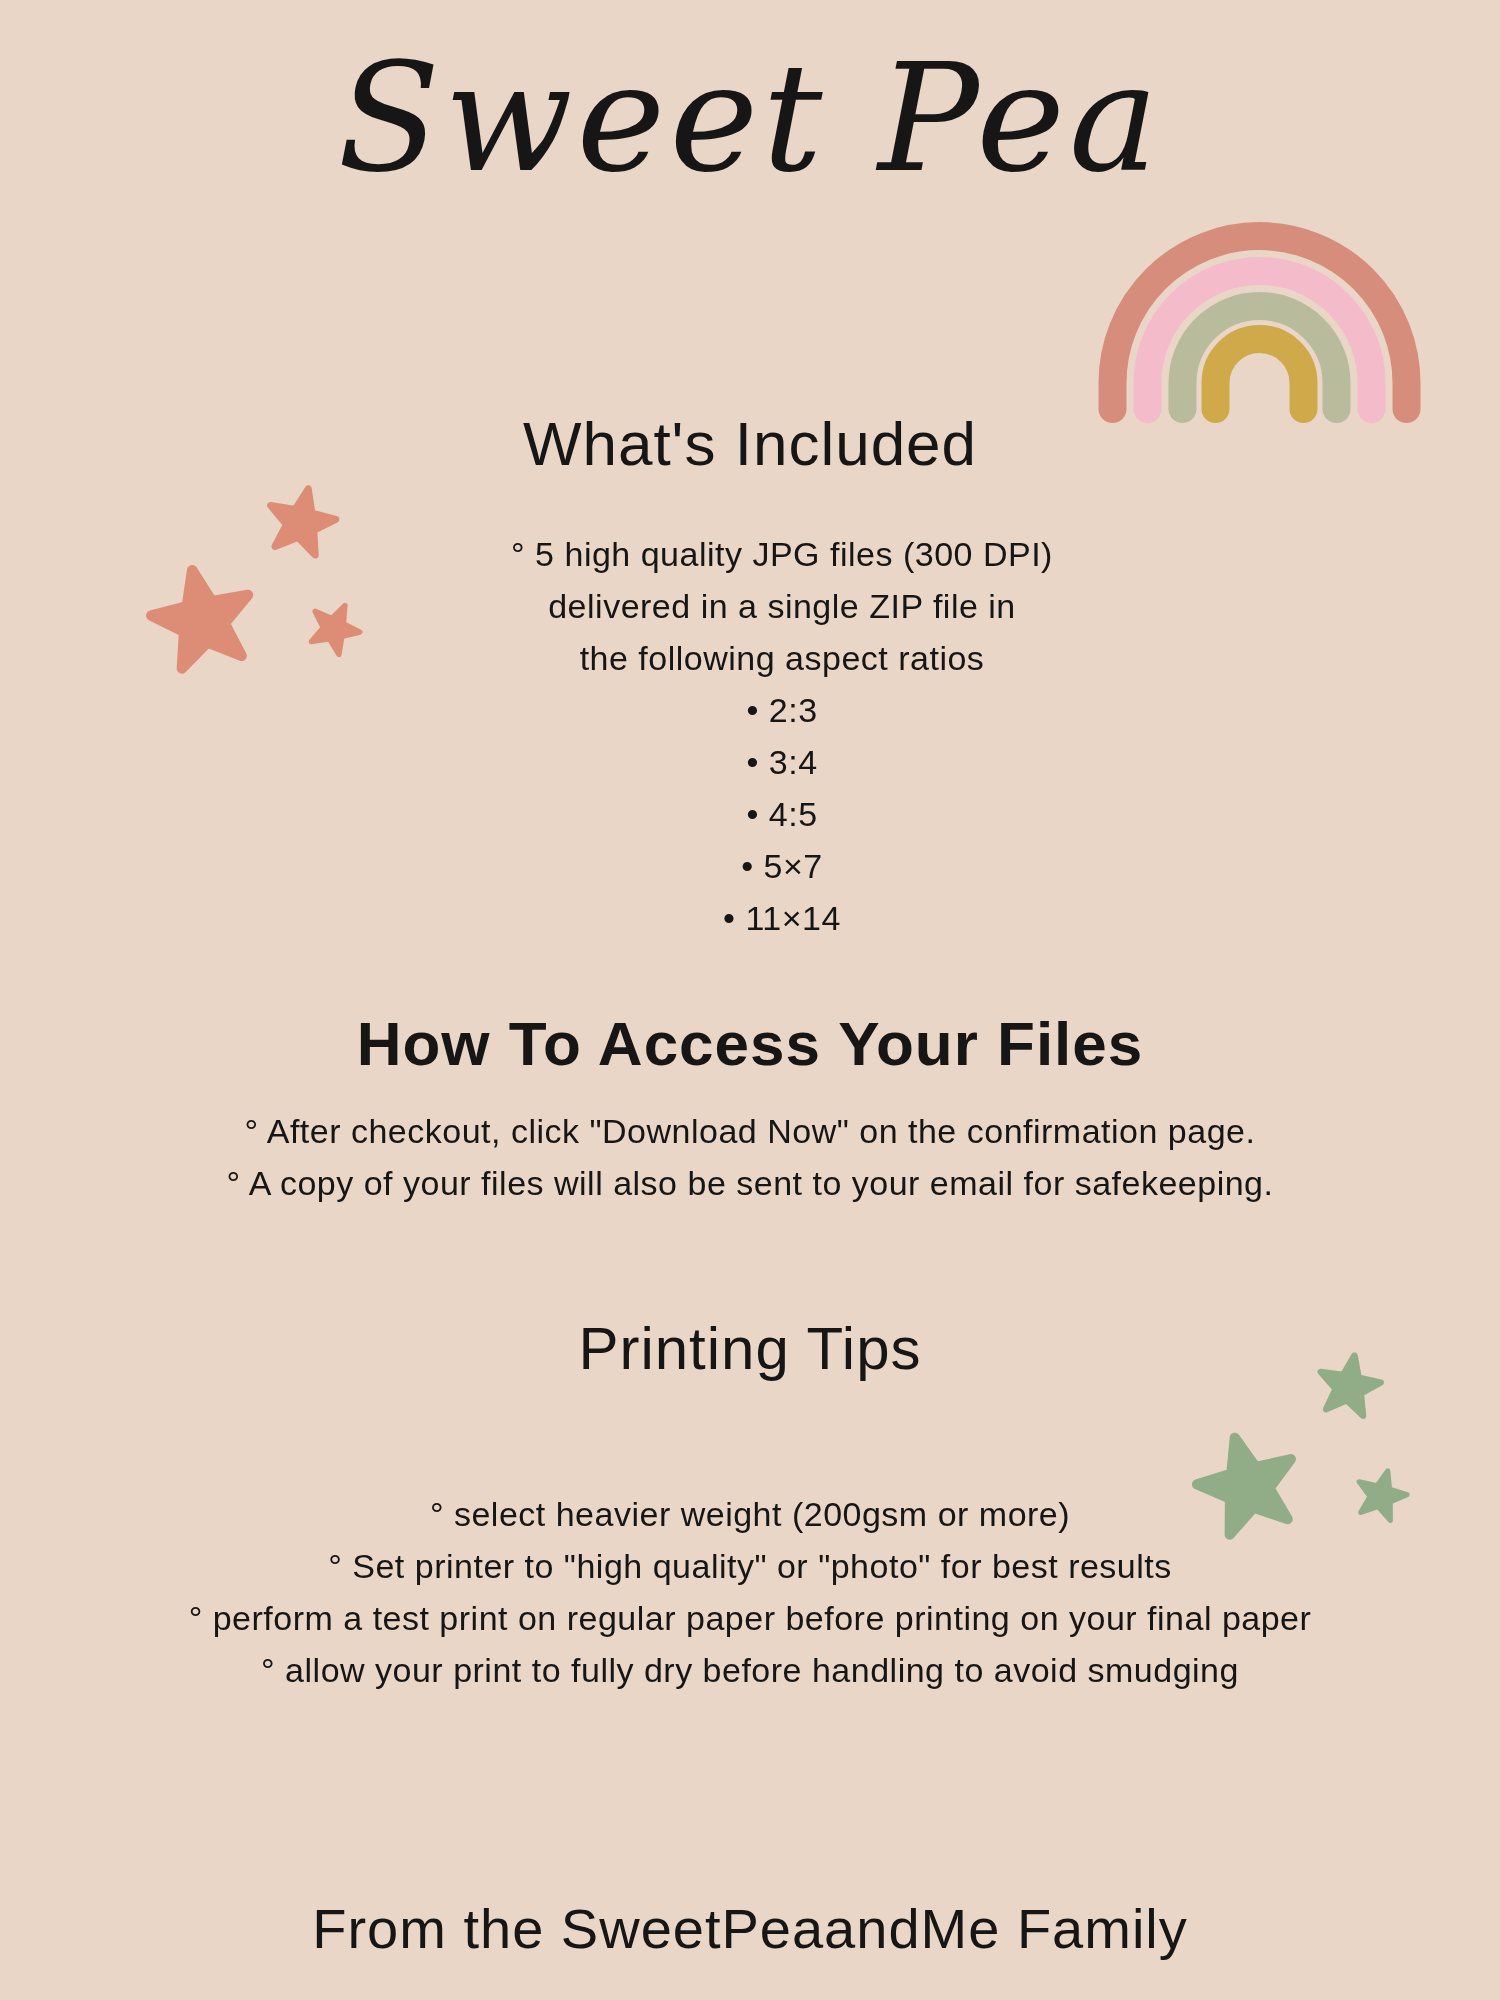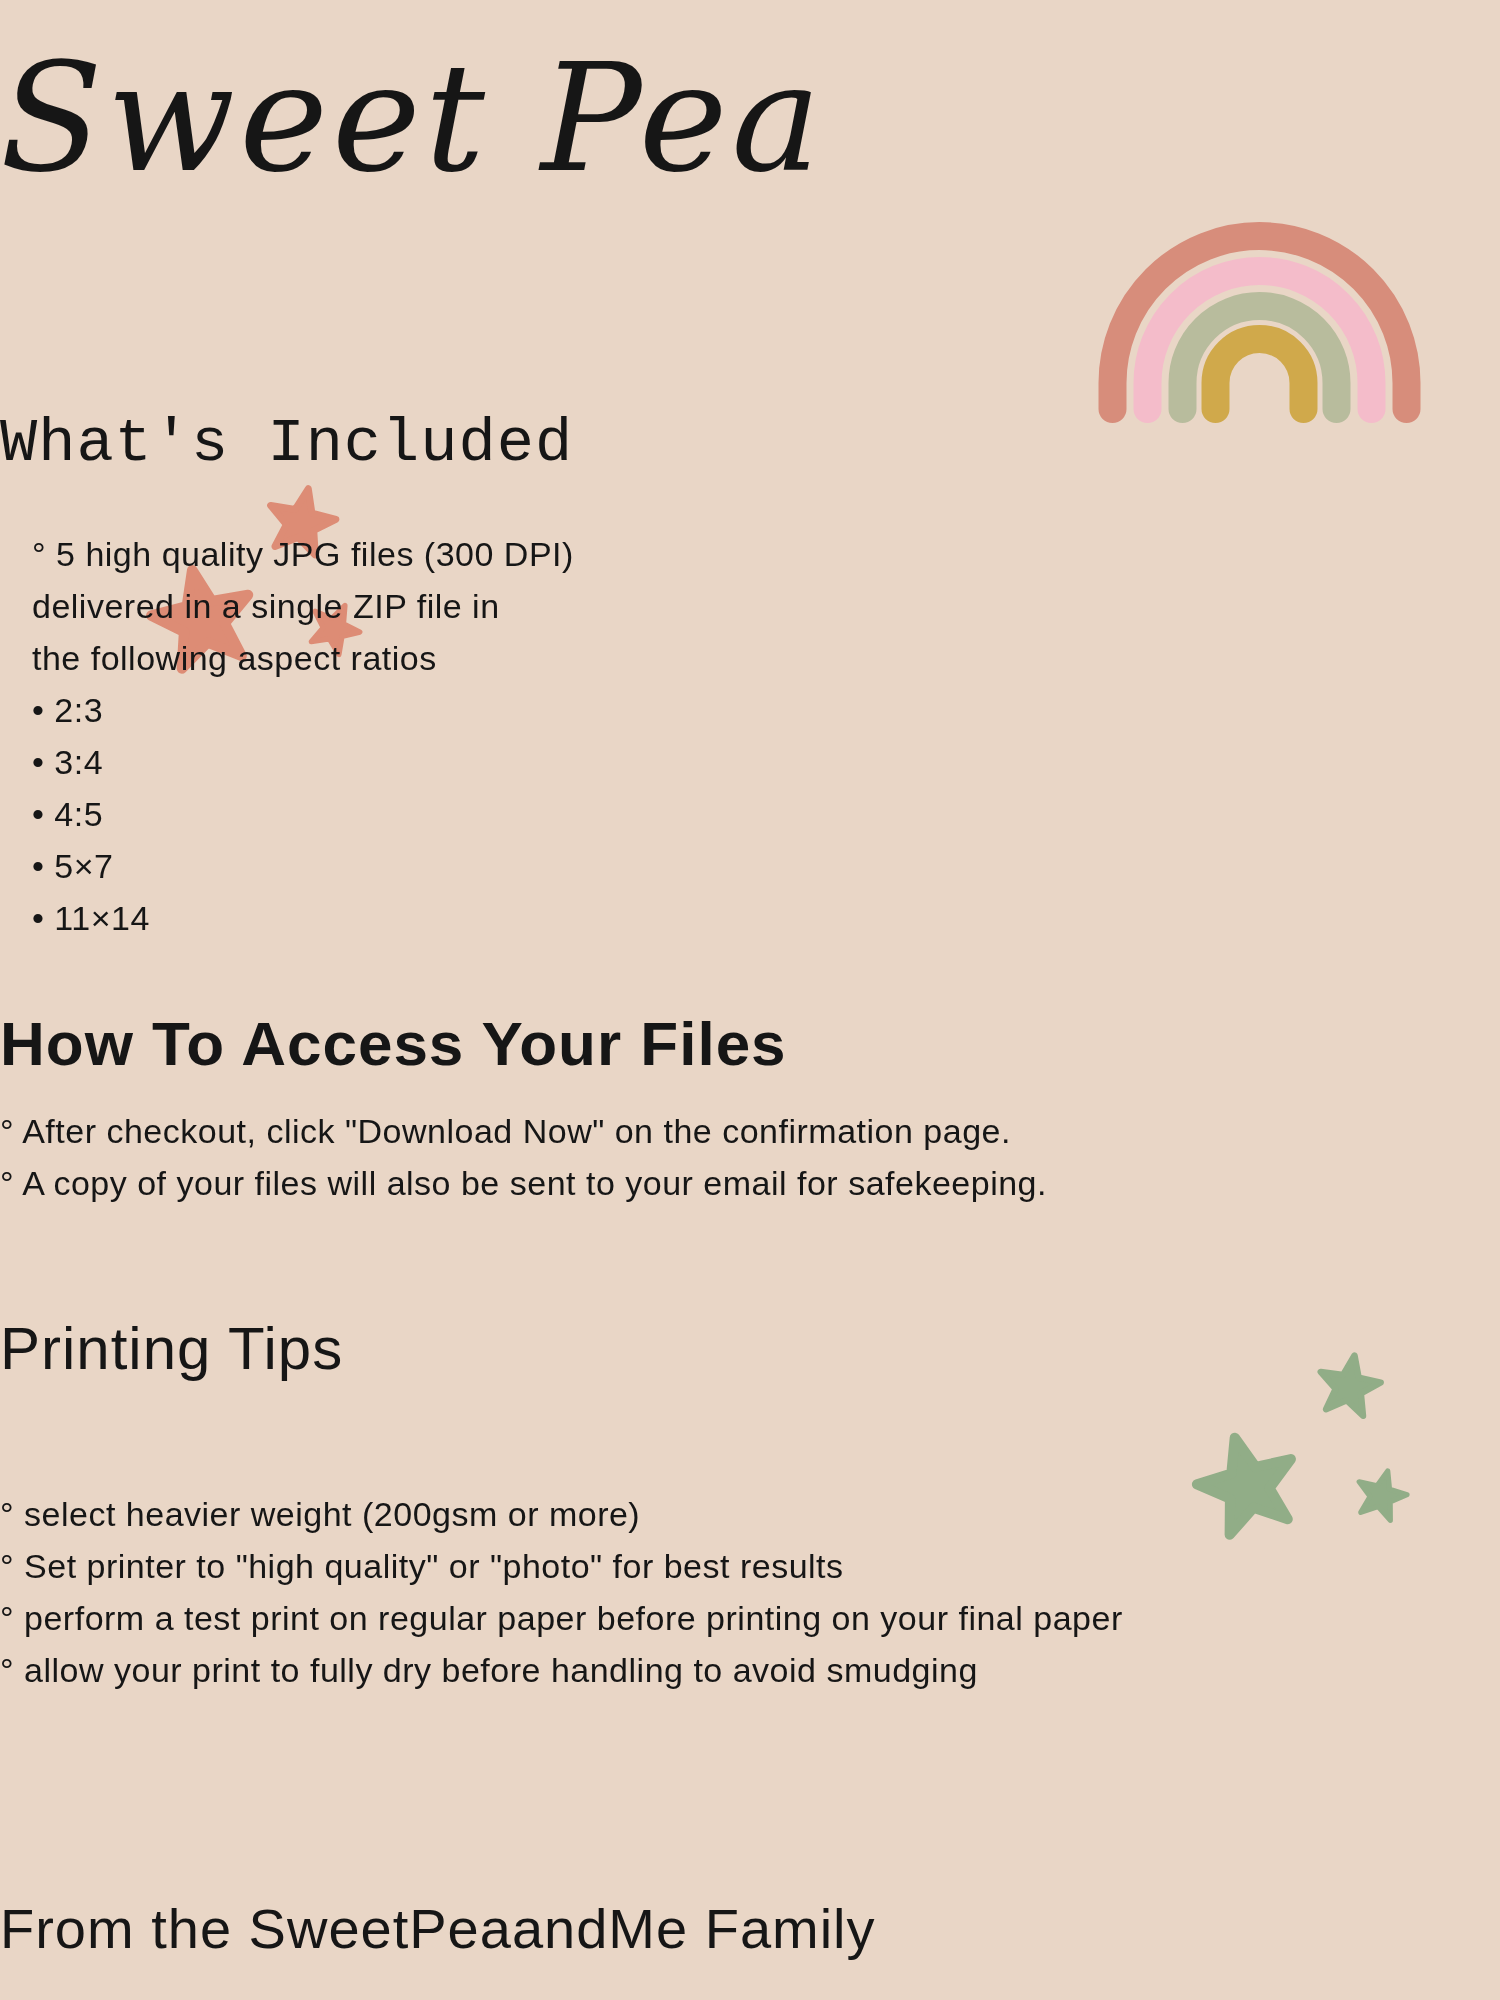--- a/index.html
+++ b/index.html
@@ -4,42 +4,42 @@
 <style>
   html,body{margin:0;padding:0;}
   .page{
     position:relative;
     width:1500px;height:2000px;
     font-family:"Liberation Sans", sans-serif;
     color:#161616;
     overflow:hidden;
   }
   .decor{position:absolute;top:0;left:0;width:1500px;height:2000px;pointer-events:none;}
-  .centered{position:absolute;left:0;width:100%;}
+  .centered{position:absolute;left:0;width:100%;text-align:center;}
   .logo-script{
     top:28px;
     font-family:"DejaVu Serif", serif;
     font-style:italic;
     font-weight:400;
     font-size:150px;
     line-height:1.2;
     letter-spacing:4px;
   }
   .logo-sub{
     top:272px;
     font-size:46px;
     font-weight:300;
     letter-spacing:3px;
   }
   .title{
     margin:0;
     font-weight:300;
     letter-spacing:1px;
   }
-  .included-title{top:408px;font-size:62px;font-family:Liberation Mono, monospace;}
+  .included-title{top:408px;font-size:62px;}
   .access-title{top:1008px;font-size:62px;font-weight:bold;}
   .printing-title{top:1314px;font-size:60px;}
   .bodyblock{
     font-size:34px;
     font-weight:300;
     line-height:52px;
     letter-spacing:0.5px;
   }
   .included-body{top:528px;padding-left:32px;}
   .access-body{top:1105px;}

